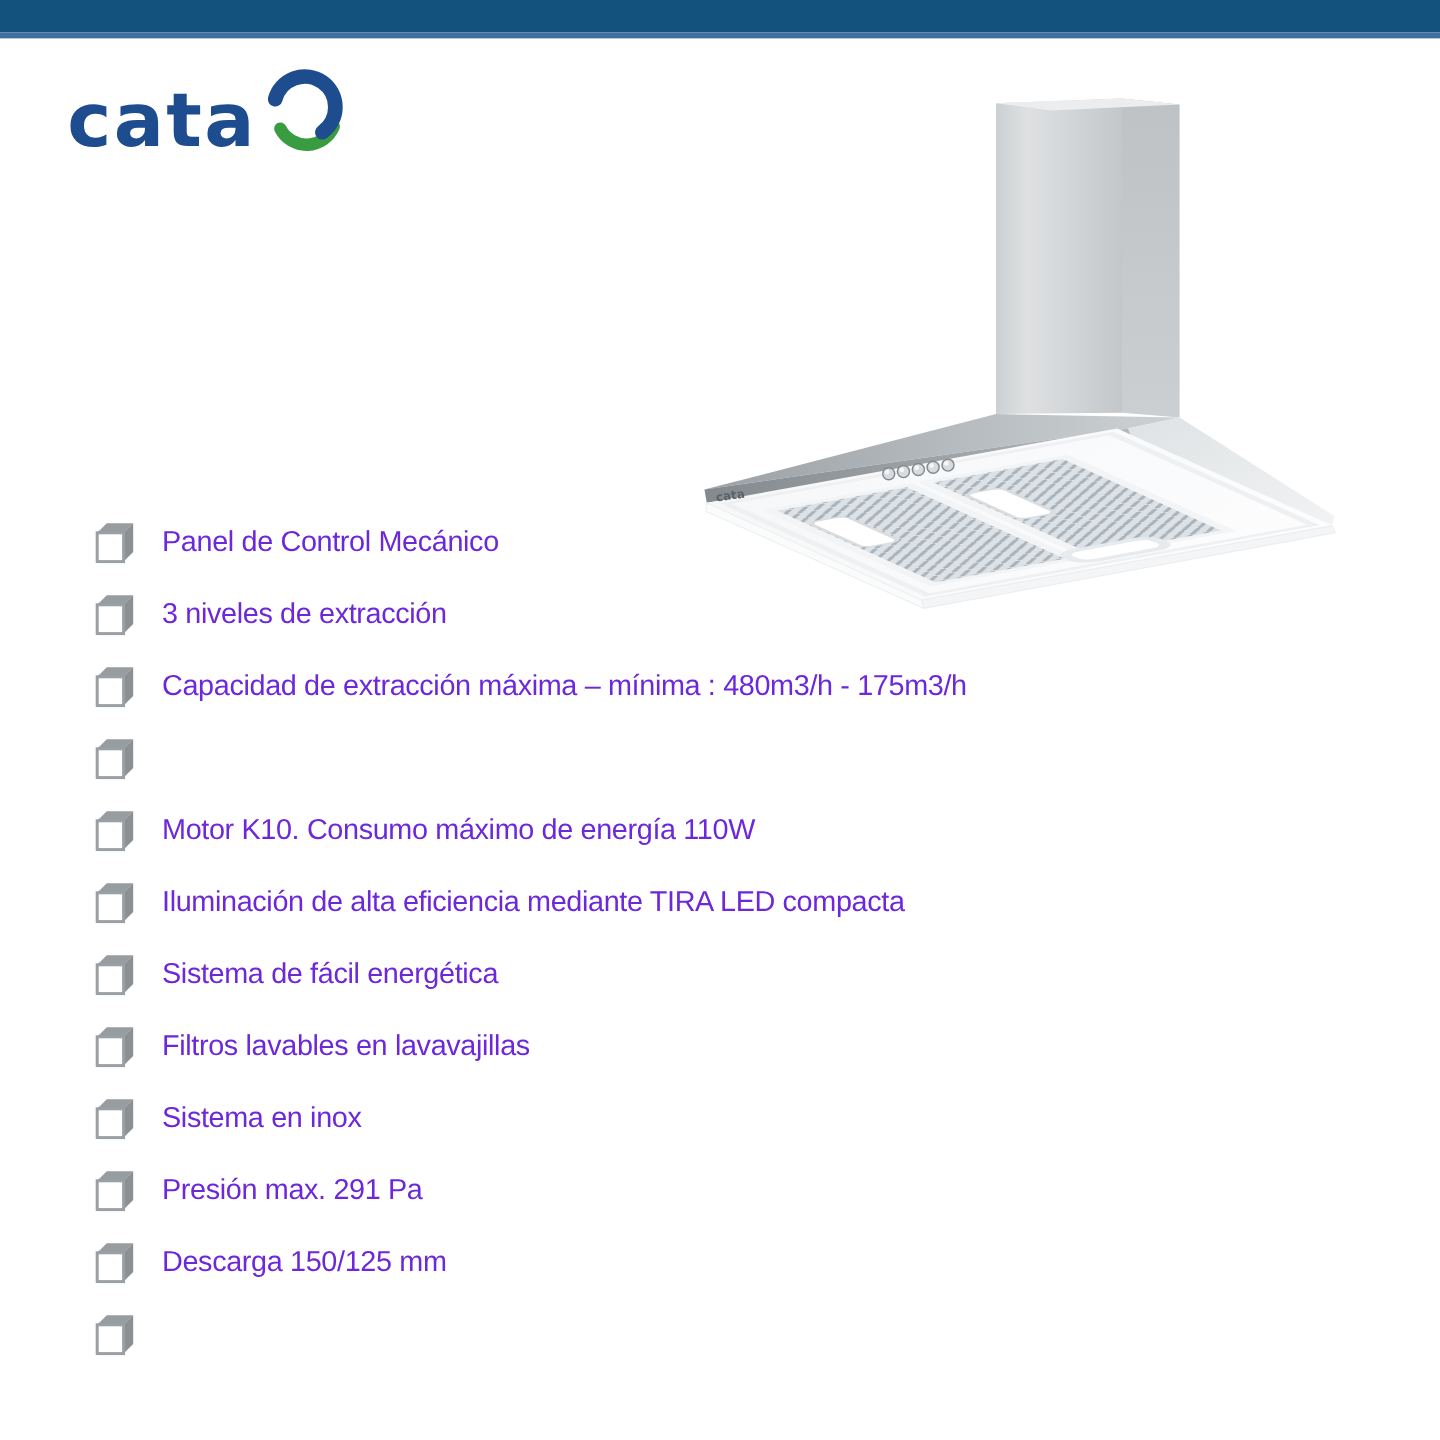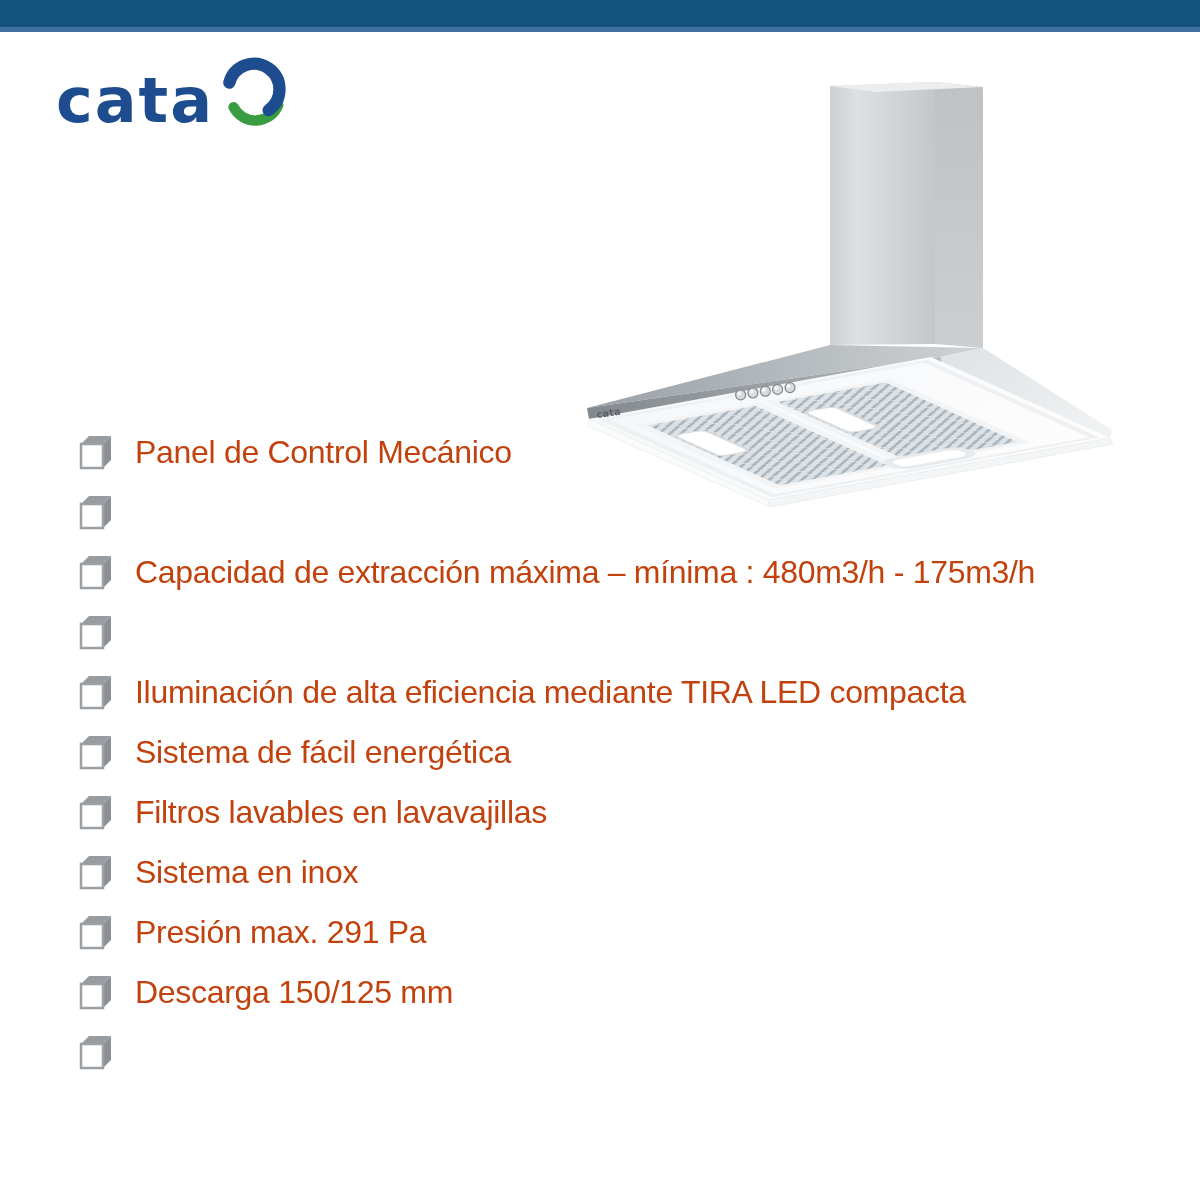--- a/index.html
+++ b/index.html
@@ -18,21 +18,21 @@
     letter-spacing:2px;padding-top:14px;
   }
   .swoosh{margin-left:6px;}
   
   .product{position:absolute;left:575px;top:78px;width:600px;height:430px;}
   
   .features{position:absolute;left:78px;top:422px;margin:0;padding:0;list-style:none;}
   .feature{display:flex;align-items:center;height:60px;}
   .cube{flex:0 0 auto;margin-right:21px;}
   .feature-text{
-    font-size:32px;color:#c2410c;letter-spacing:-0.3px;
+    font-size:24px;color:#6d28d9;letter-spacing:-0.3px;
     white-space:pre;line-height:1;
   }
 </style>
 </head>
 <body>
 
 <div class="topbar"></div>
 <div class="topbar-accent"></div>
 
 <div class="brand">
@@ -134,20 +134,21 @@
         <rect x="3" y="11" width="22" height="24" fill="#ffffff" stroke="#9aa0a4" stroke-width="2.5"></rect>
       </svg>
     <span class="feature-text">Panel de Control Mecánico</span>
   </li>
   <li class="feature">
     <svg class="cube" width="36" height="38" viewBox="0 0 36 38">
         <polygon points="3,11 11,3 33,3 25,11" fill="#979ca0"></polygon>
         <polygon points="25,11 33,3 33,27 25,35" fill="#8b9095"></polygon>
         <rect x="3" y="11" width="22" height="24" fill="#ffffff" stroke="#9aa0a4" stroke-width="2.5"></rect>
       </svg>
+    <span class="feature-text">3 niveles de extracción</span>
   </li>
   <li class="feature">
     <svg class="cube" width="36" height="38" viewBox="0 0 36 38">
         <polygon points="3,11 11,3 33,3 25,11" fill="#979ca0"></polygon>
         <polygon points="25,11 33,3 33,27 25,35" fill="#8b9095"></polygon>
         <rect x="3" y="11" width="22" height="24" fill="#ffffff" stroke="#9aa0a4" stroke-width="2.5"></rect>
       </svg>
     <span class="feature-text">Capacidad de extracción máxima – mínima : 480m3/h - 175m3/h</span>
   </li>
   <li class="feature">
@@ -156,20 +157,28 @@
         <polygon points="25,11 33,3 33,27 25,35" fill="#8b9095"></polygon>
         <rect x="3" y="11" width="22" height="24" fill="#ffffff" stroke="#9aa0a4" stroke-width="2.5"></rect>
       </svg>
   </li>
   <li class="feature">
     <svg class="cube" width="36" height="38" viewBox="0 0 36 38">
         <polygon points="3,11 11,3 33,3 25,11" fill="#979ca0"></polygon>
         <polygon points="25,11 33,3 33,27 25,35" fill="#8b9095"></polygon>
         <rect x="3" y="11" width="22" height="24" fill="#ffffff" stroke="#9aa0a4" stroke-width="2.5"></rect>
       </svg>
+    <span class="feature-text">Motor K10. Consumo máximo de energía 110W</span>
+  </li>
+  <li class="feature">
+    <svg class="cube" width="36" height="38" viewBox="0 0 36 38">
+        <polygon points="3,11 11,3 33,3 25,11" fill="#979ca0"></polygon>
+        <polygon points="25,11 33,3 33,27 25,35" fill="#8b9095"></polygon>
+        <rect x="3" y="11" width="22" height="24" fill="#ffffff" stroke="#9aa0a4" stroke-width="2.5"></rect>
+      </svg>
     <span class="feature-text">Iluminación de alta eficiencia mediante TIRA LED compacta</span>
   </li>
   <li class="feature">
     <svg class="cube" width="36" height="38" viewBox="0 0 36 38">
         <polygon points="3,11 11,3 33,3 25,11" fill="#979ca0"></polygon>
         <polygon points="25,11 33,3 33,27 25,35" fill="#8b9095"></polygon>
         <rect x="3" y="11" width="22" height="24" fill="#ffffff" stroke="#9aa0a4" stroke-width="2.5"></rect>
       </svg>
     <span class="feature-text">Sistema de fácil energética</span>
   </li>

